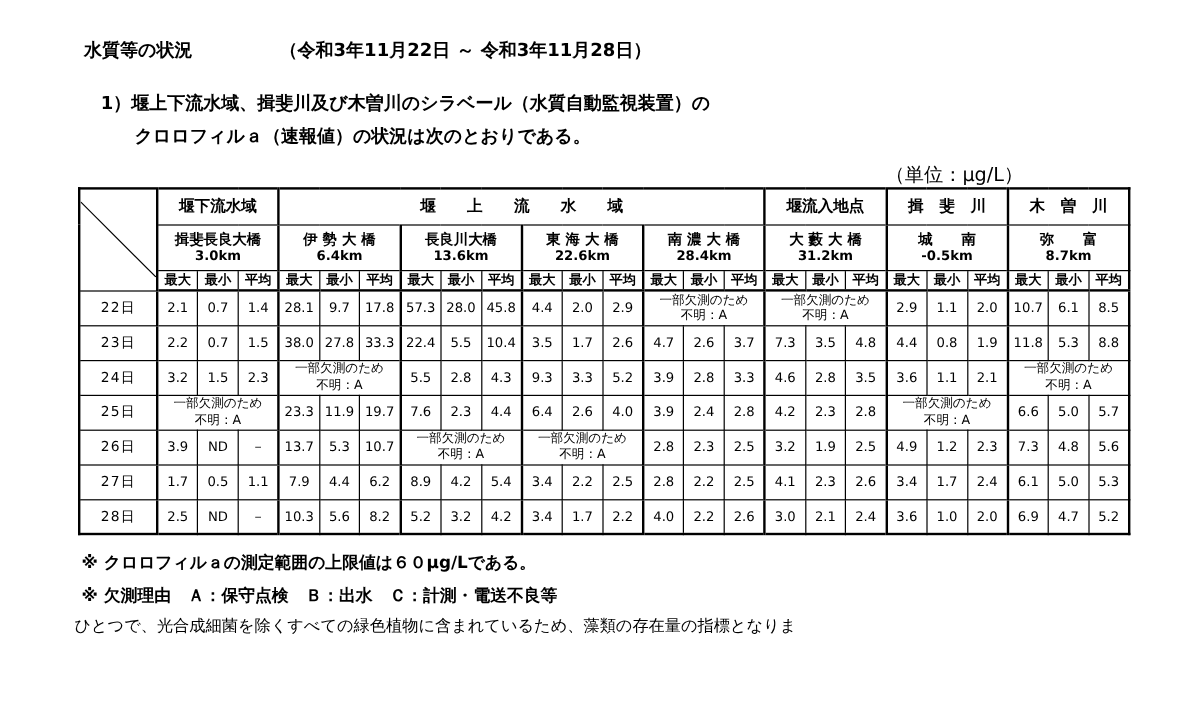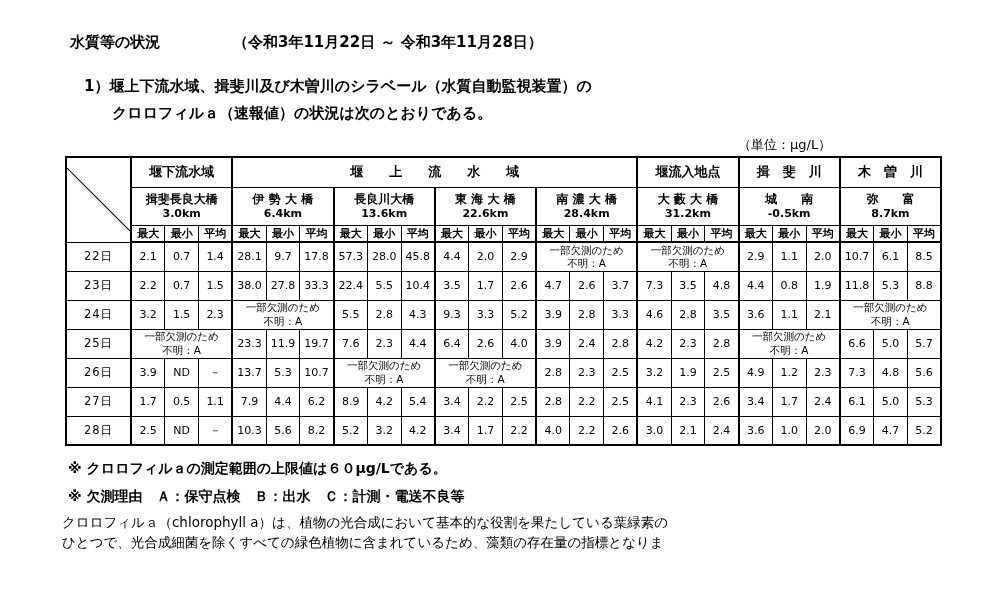--- a/index.html
+++ b/index.html
@@ -12,21 +12,21 @@
     position: relative;
     overflow: hidden;
   }
   .abs { position: absolute; white-space: nowrap; }
 
   
   .doc-title   { left: 70px;  top: 33px;  font-size: 15px; font-weight: bold; }
   .doc-daterange { left: 233px; top: 33px; font-size: 15px; font-weight: bold; }
   .intro-line1 { left: 84px;  top: 77px;  font-size: 15px; font-weight: bold; }
   .intro-line2 { left: 112px; top: 104px; font-size: 15px; font-weight: bold; text-align: right; }
-  .unit-label  { left: 738px; top: 136px; font-size: 13px; }
+  .unit-label  { left: 738px; top: 136px; font-size: 16px; }
 
   
   .table-wrap { position: absolute; left: 65px; top: 156px; }
   table {
     border-collapse: collapse;
     table-layout: fixed;
     width: 875px;
     border: 2px solid #000;
     padding-left: 44px;
   }
@@ -346,15 +346,14 @@
           <td class="val">4.7</td>
           <td class="val">5.2</td>
         </tr>
       </tbody>
     </table>
 </div>
 
 <div class="abs note1">※ クロロフィルａの測定範囲の上限値は６０μg/Lである。</div>
 <div class="abs note2">※ 欠測理由　Ａ：保守点検　Ｂ：出水　Ｃ：計測・電送不良等</div>
 <div class="para">
-  <div>クロロフィルａ（chlorophyll a）は、植物の光合成において基本的な役割を果たしている葉緑素の</div>
   <div>ひとつで、光合成細菌を除くすべての緑色植物に含まれているため、藻類の存在量の指標となりま</div>
 </div>
 
 </body></html>

